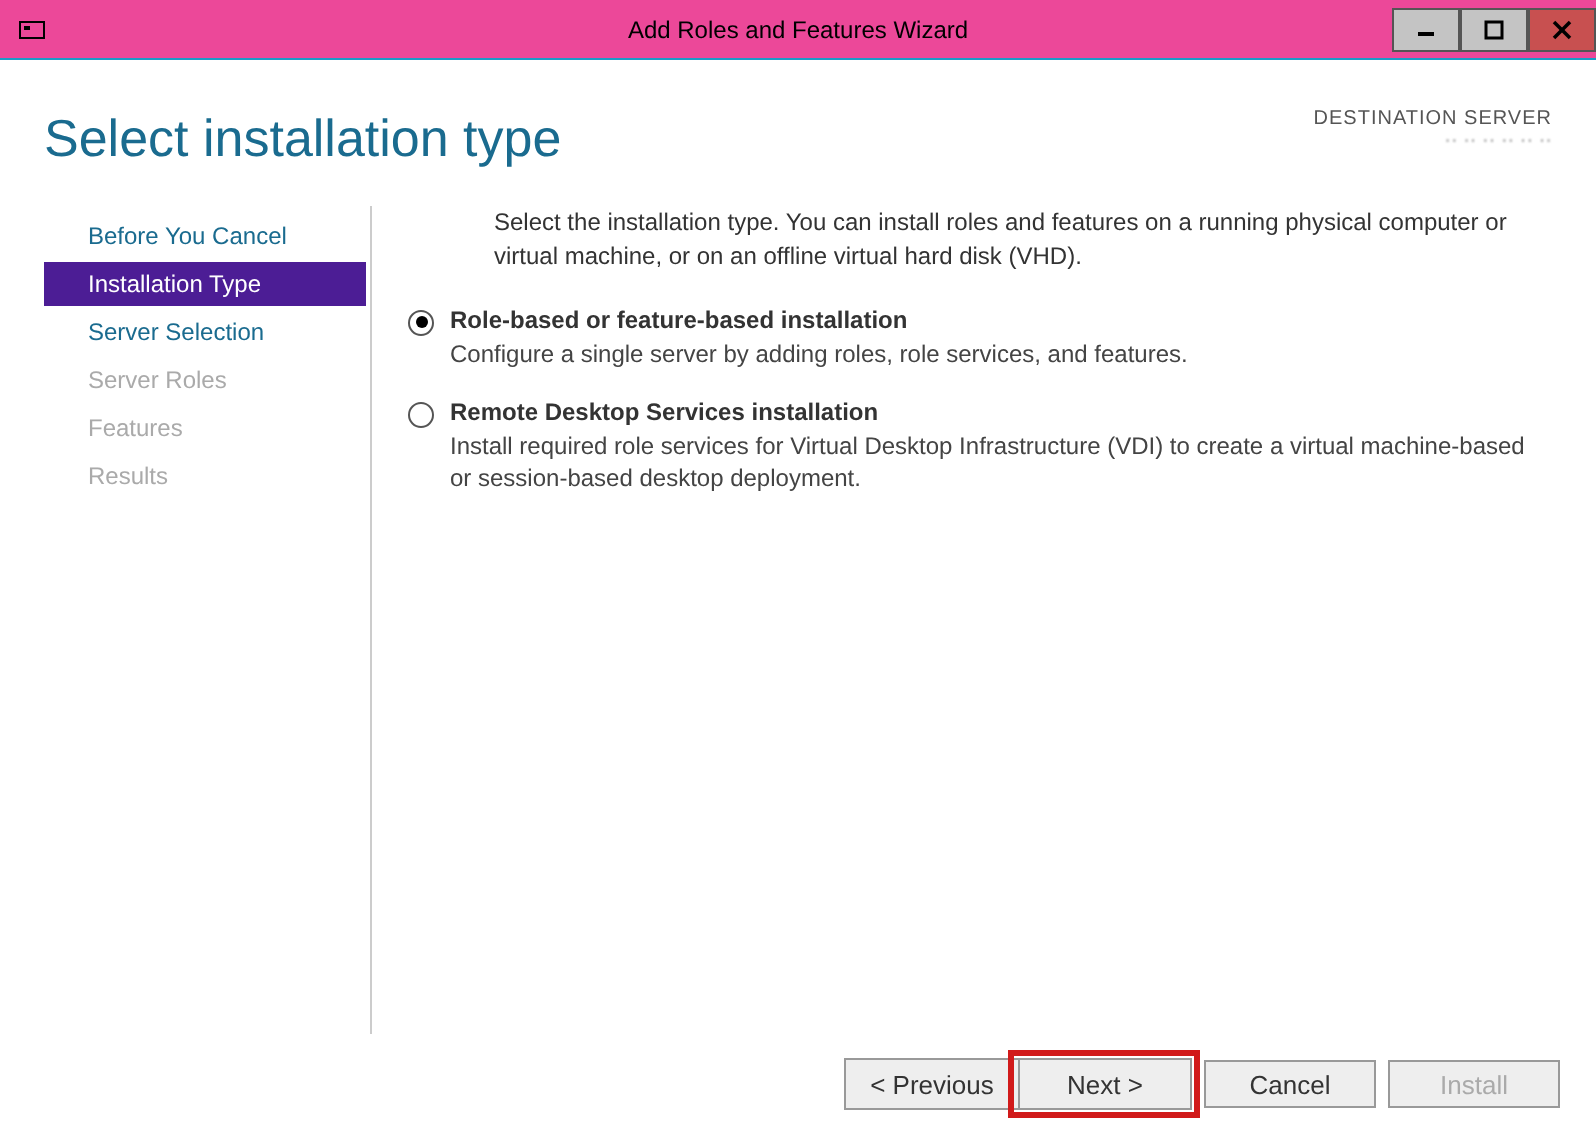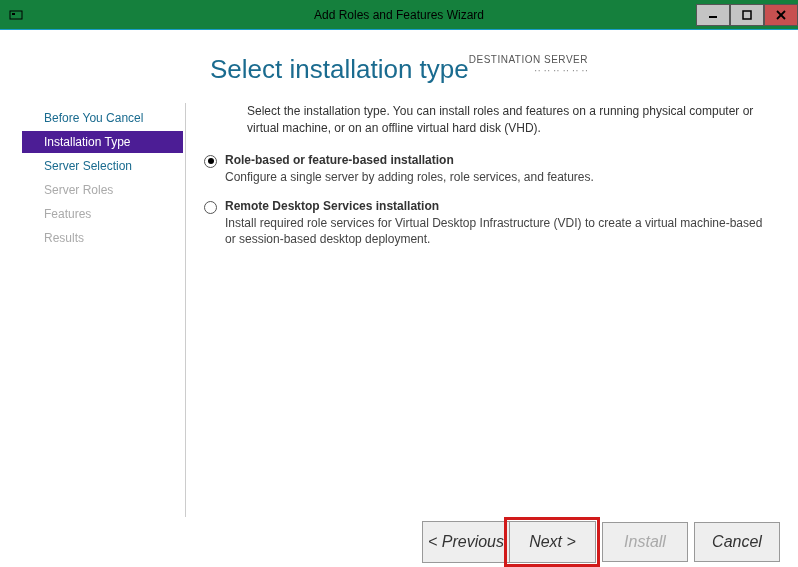--- a/index.html
+++ b/index.html
@@ -6,21 +6,21 @@
   body {
     margin: 0;
     font-family: "Segoe UI", Tahoma, sans-serif;
     background: #fff;
     width: 798px;
     height: 567px;
     overflow: hidden;
   }
   .titlebar {
     height: 30px;
-    background: #15803d;
+    background: #ec4899;
     display: flex;
     align-items: center;
     position: relative;
     border-bottom: 1px solid #1a9cc7;
   }
   .titlebar-icon {
     width: 20px; height: 20px;
     margin-left: 6px;
     display: flex; align-items:center; justify-content:center;
   }
@@ -46,21 +46,21 @@
   }
   .titlebar-btn.close { background:#c85050; color:#000; }
   .content {
     padding: 24px 22px 0 22px;
     height: calc(100% - 30px - 50px);
     display:flex;
     flex-direction:column;
   }
   .header-row {
     display:flex;
-    justify-content:center;
+    justify-content:space-between;
     align-items:flex-start;
     margin-bottom: 18px;
   }
   .page-title {
     font-size: 26px;
     font-weight: 300;
     color: #1a6b8f;
     margin: 0;
   }
   .dest-block {
@@ -125,29 +125,28 @@
   .footer {
     height: 50px;
     display:flex;
     align-items:center;
     justify-content:flex-end;
     padding-right: 18px;
     gap: 0;
   }
   .btn {
     min-width: 86px;
-    height: 40px;
+    height: 24px;
     border: 1px solid #999;
     background: #eee;
-    font-size: 16px;
+    font-size: 13px;
     color:#333;
     display:flex; align-items:center; justify-content:center;
     cursor:pointer;
     margin-left: 6px;
-    font-style: italic;
   }
   .btn.disabled { color:#aaa; cursor:default; }
   .btn-pair { display:flex; border:1px solid #999; margin-left:6px; }
   .btn-pair .btn { margin-left:0; border:none; }
   .btn-pair .btn + .btn { border-left:1px solid #999; }
   .highlight-next {
     outline: 3px solid #d11a1a;
     outline-offset: 2px;
     border: 1px dotted #555;
   }
@@ -222,15 +221,15 @@
       </div>
     </div>
   </div>
 </div>
 
 <div class="footer">
   <div class="btn-pair">
     <div class="btn">&lt; Previous</div>
     <div class="btn highlight-next">Next &gt;</div>
   </div>
+  <div class="btn">Cancel</div>
   <div class="btn disabled">Install</div>
-  <div class="btn">Cancel</div>
 </div>
 
 </body></html>

